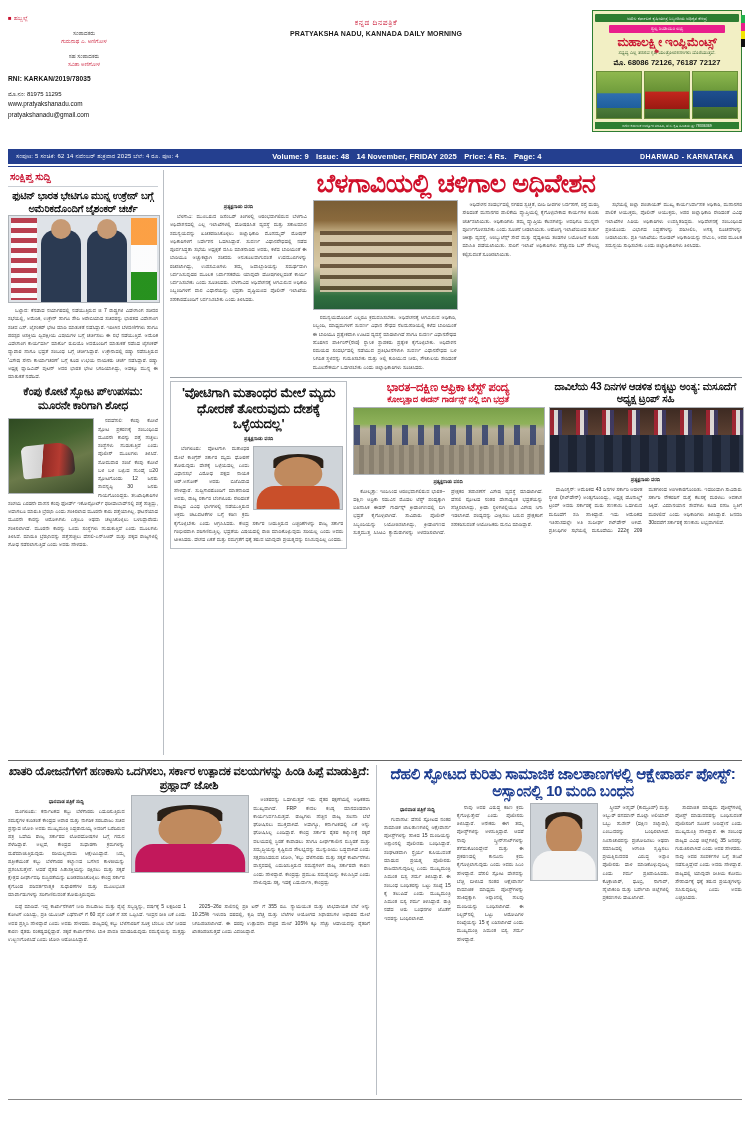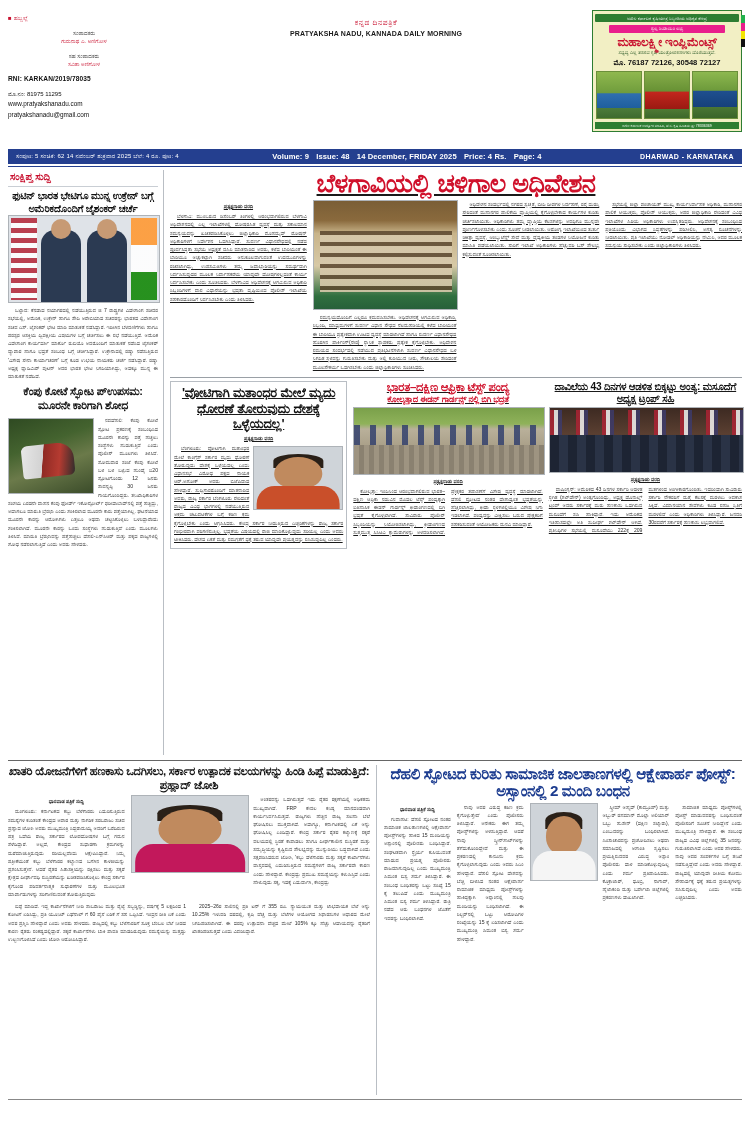--- a/index.html
+++ b/index.html
@@ -59,21 +59,21 @@
   .ib-kn{font-size:6px;letter-spacing:.2px;}
   .ib-mid{margin-left:auto;margin-right:auto;font-weight:bold;font-size:7.6px;letter-spacing:.1px;white-space:nowrap;}
   .ib-mid span{margin-right:5px;}
   .ib-right{font-weight:bold;font-size:7px;letter-spacing:.4px;}
 
   .rule{border-top:1.6px solid #243f8f;margin:2px 0 0 0;}
 
   
   .body-grid{display:flex;gap:0;margin-top:3px;height:585px;}
   .col-left{width:150px;flex:0 0 150px;padding-right:5px;border-right:1px solid #b9bec4;}
-  .col-main{flex:1 1 auto;padding-left:6px;text-decoration:underline;}
+  .col-main{flex:1 1 auto;padding-left:6px;}
 
   .brief-title{color:#c8102e;font-weight:bold;font-size:10px;letter-spacing:-.2px;margin:1px 0 3px 2px;}
   .brief-rule{border-bottom:1px solid #c9ced4;margin-bottom:3px;}
 
   .hl-s{font-weight:bold;font-size:10px;line-height:1.26;color:#111;text-align:center;letter-spacing:-.2px;}
   .hl-s2{font-weight:bold;font-size:11px;line-height:1.22;color:#111;text-align:center;letter-spacing:-.3px;margin:5px 0 4px;}
 
   .photo{width:100%;background:#c9cdd2;position:relative;overflow:hidden;border:0.5px solid #aeb3b8;}
   .ph-flags{height:86px;background:
      linear-gradient(90deg,#dfe3e8 0%,#dfe3e8 100%);}
@@ -194,37 +194,37 @@
         <div class="ad-colorbar">
           <i style="background:#22b14c"></i>
             <i style="background:#e91e8c"></i>
             <i style="background:#f3e600"></i>
             <i style="background:#111"></i>
         </div>
         <div class="ad-top">ಅಖಿಲ ಕರ್ನಾಟಕ ಕೃಷಿಯಂತ್ರ ಸಿಬ್ಬಂದಿಯ ಅಧಿಕೃತ ಕೇಂದ್ರ</div>
         <div class="ad-pink">ಸ್ವಲ್ಪ ರಿಯಾಯಿತಿ ಲಭ್ಯ</div>
         <div class="ad-title">ಮಹಾಲಕ್ಷ್ಮೀ ಇಂಪ್ಲಿಮೆಂಟ್ಸ್</div>
         <div class="ad-desc">ಸಧ್ಯದ್ಯ ಎಲ್ಲ ತರಹದ ಕೃಷಿ ಯಂತ್ರೋಪಕರಣಗಳು ದೊರೆಯುತ್ತವೆ.</div>
-        <div class="ad-phone">ಮೊ. 76187 72126, 30548 72127</div>
+        <div class="ad-phone">ಮೊ. 68086 72126, 76187 72127</div>
         <div class="ad-imgs">
           <div class="ad-img i1"></div>
           <div class="ad-img i2"></div>
           <div class="ad-img i3"></div>
         </div>
         <div class="ad-bottom">ಅಖಿಲ ಕರ್ನಾಟಕ ಉದ್ಯೋಗ ಮಾಹಿತಿ, ಹೆ ನ. ಕೃಷಿ ಸಮಿತಿಯ ಪ್ರ: 78336369</div>
       </div>
     </div>
   </div>
 
   <div class="infobar">
     <span class="ib-kn">ಸಂಪುಟ: 5    ಸಂಚಿಕೆ: 62    14 ನವೆಂಬರ್  ಶುಕ್ರವಾರ 2025    ಬೆಲೆ: 4 ರೂ.    ಪುಟ: 4</span>
     <span class="ib-mid">
       <span>Volume: 9</span>
       <span>Issue: 48</span>
-      <span>14 December, FRIDAY 2025</span>
+      <span>14 November, FRIDAY 2025</span>
       <span>Price: 4 Rs.</span>
       <span>Page: 4</span>
     </span>
     <span class="ib-right">DHARWAD - KARNATAKA</span>
   </div>
   <div class="rule"></div>
 
   <div class="body-grid">
 
     <div class="col-left">
@@ -368,21 +368,21 @@
         </div>
         <div style="flex:1">
           <div class="col-txt">
             <p>2025–26ರ ಸಾಲಿನಲ್ಲಿ ಪ್ರತಿ ಟನ್ ಗೆ 355 ರೂ. ನ್ಯಾಯಯುತ ಮತ್ತು ಲಾಭದಾಯಕ ಬೆಲೆ ಅನ್ನು 10.25% ಇಳುವರಿ ದರದಲ್ಲಿ, ಕೃಷಿ ವೆಚ್ಚ ಮತ್ತು ಬೆಲೆಗಳ ಆಯೋಗದ ಶಿಫಾರಸುಗಳ ಅಧಾರದ ಮೇಲೆ ನಿಗದಿಪಡಿಸಲಾಗಿದೆ. ಈ ದರವು ಉತ್ಪಾದನಾ ವೆಚ್ಚದ ಮೇಲೆ 105% ಕ್ಕೂ ಹೆಚ್ಚು ಆದಾಯವನ್ನು ರೈತರಿಗೆ ಖಾತರಿಪಡಿಸುತ್ತದೆ ಎಂದು ವಿವರಿಸಿದ್ದಾರೆ.</p>
           </div>
         </div>
       </div>
     </div>
 
     <div class="br">
-      <div class="b-hl-blue">ದೆಹಲಿ ಸ್ಫೋಟದ ಕುರಿತು ಸಾಮಾಜಿಕ ಜಾಲತಾಣಗಳಲ್ಲಿ ಆಕ್ಷೇಪಾರ್ಹ ಪೋಸ್ಟ್: ಅಸ್ಸಾಂನಲ್ಲಿ 2 ಮಂದಿ ಬಂಧನ</div>
+      <div class="b-hl-blue">ದೆಹಲಿ ಸ್ಫೋಟದ ಕುರಿತು ಸಾಮಾಜಿಕ ಜಾಲತಾಣಗಳಲ್ಲಿ ಆಕ್ಷೇಪಾರ್ಹ ಪೋಸ್ಟ್: ಅಸ್ಸಾಂನಲ್ಲಿ 10 ಮಂದಿ ಬಂಧನ</div>
       <div style="display:flex;gap:6px">
         <div style="flex:1">
           <div class="byline">ಧಾರವಾಡ ಪತ್ರಿಕೆ ಸುದ್ದಿ</div>
           <div class="col-txt">
             <p>ಗುವಾಹಟಿ: ದೆಹಲಿ ಸ್ಫೋಟದ ನಂತರ ಸಾಮಾಜಿಕ ಜಾಲತಾಣಗಳಲ್ಲಿ ಆಕ್ಷೇಪಾರ್ಹ ಪೋಸ್ಟ್‌ಗಳನ್ನು ಹಾಕಿದ 15 ಮಂದಿಯನ್ನು ಅಸ್ಸಾಂನಲ್ಲಿ ಪೊಲೀಸರು ಬಂಧಿಸಿದ್ದಾರೆ. ಸಂಘಟಿತವಾಗಿ ಸ್ಥೈರ್ಯ ಕುಸಿಯುವಂತೆ ಮಾಡುವ ಪ್ರಯತ್ನ ಪೊಲೀಸರು ರಾಜಮಾಗುವುದಿಲ್ಲ ಎಂದು ಮುಖ್ಯಮಂತ್ರಿ ಹಿಮಂತ ಬಿಸ್ವ ಶರ್ಮ ತಿಳಿಸಿದ್ದಾರೆ. ಈ ಸಂಬಂಧ ಬಂಧಿತರನ್ನು ಒಟ್ಟು ಸಂಖ್ಯೆ 15 ಕ್ಕೆ ತಲುಪಿದೆ ಎಂದು ಮುಖ್ಯಮಂತ್ರಿ ಹಿಮಂತ ಬಿಸ್ವ ಶರ್ಮ ತಿಳಿಸಿದ್ದಾರೆ. ರಾತ್ರಿ ನಡೆದ ಆರು ಬಂಧನಗಳ ಜೊತೆಗೆ ಇವರನ್ನು ಬಂಧಿಸಲಾಗಿದೆ.</p>
           </div>
         </div>
         <div style="flex:1">
           <div class="col-txt">
             <p>ನಾವು ಅವರ ವಿರುದ್ಧ ಕಠಿಣ ಕ್ರಮ ಕೈಗೊಳ್ಳುತ್ತೇವೆ ಎಂದು ಪೊಲೀಸರು ತಿಳಿಸಿದ್ದಾರೆ. ಅನೇಕರು ಈಗ ತಮ್ಮ ಪೋಸ್ಟ್‌ಗಳನ್ನು ಅಳಿಸುತ್ತಿದ್ದಾರೆ. ಆದರೆ ನಾವು ಸ್ಕ್ರೀನ್‌ಶಾಟ್‌ಗಳನ್ನು ತೆಗೆದುಕೊಂಡಿದ್ದೇವೆ ಮತ್ತು ಈ ಪ್ರಕರಣದಲ್ಲಿ ಕಾನೂನು ಕ್ರಮ ಕೈಗೊಳ್ಳಲಾಗುವುದು ಎಂದು ಅವರು ಸಿಎಂ ಹೇಳಿದ್ದಾರೆ. ದೆಹಲಿ ಸ್ಫೋಟ ದೇಶವನ್ನು ಬೆಚ್ಚಿ ಬೀಳಿಸಿದ ನಂತರ ಆಕ್ಷೇಪಾರ್ಹ ಸಾಮಾಜಿಕ ಮಾಧ್ಯಮ ಪೋಸ್ಟ್‌ಗಳನ್ನು ಹಾಕಿದ್ದಕ್ಕಾಗಿ ಅಸ್ಸಾಂನಲ್ಲಿ ಹಲವು ಮಂದಿಯನ್ನು ಬಂಧಿಸಲಾಗಿದೆ. ಈ ಸಿಲ್ಚರ್‌ನಲ್ಲಿ ಒಟ್ಟು ಆರೋಪಿಗಳ ಸಂಖ್ಯೆಯನ್ನು 15 ಕ್ಕೆ ಏರಿಸಲಾಗಿದೆ ಎಂದು ಮುಖ್ಯಮಂತ್ರಿ ಹಿಮಂತ ಬಿಸ್ವ ಶರ್ಮ ಹೇಳಿದ್ದಾರೆ.</p>

